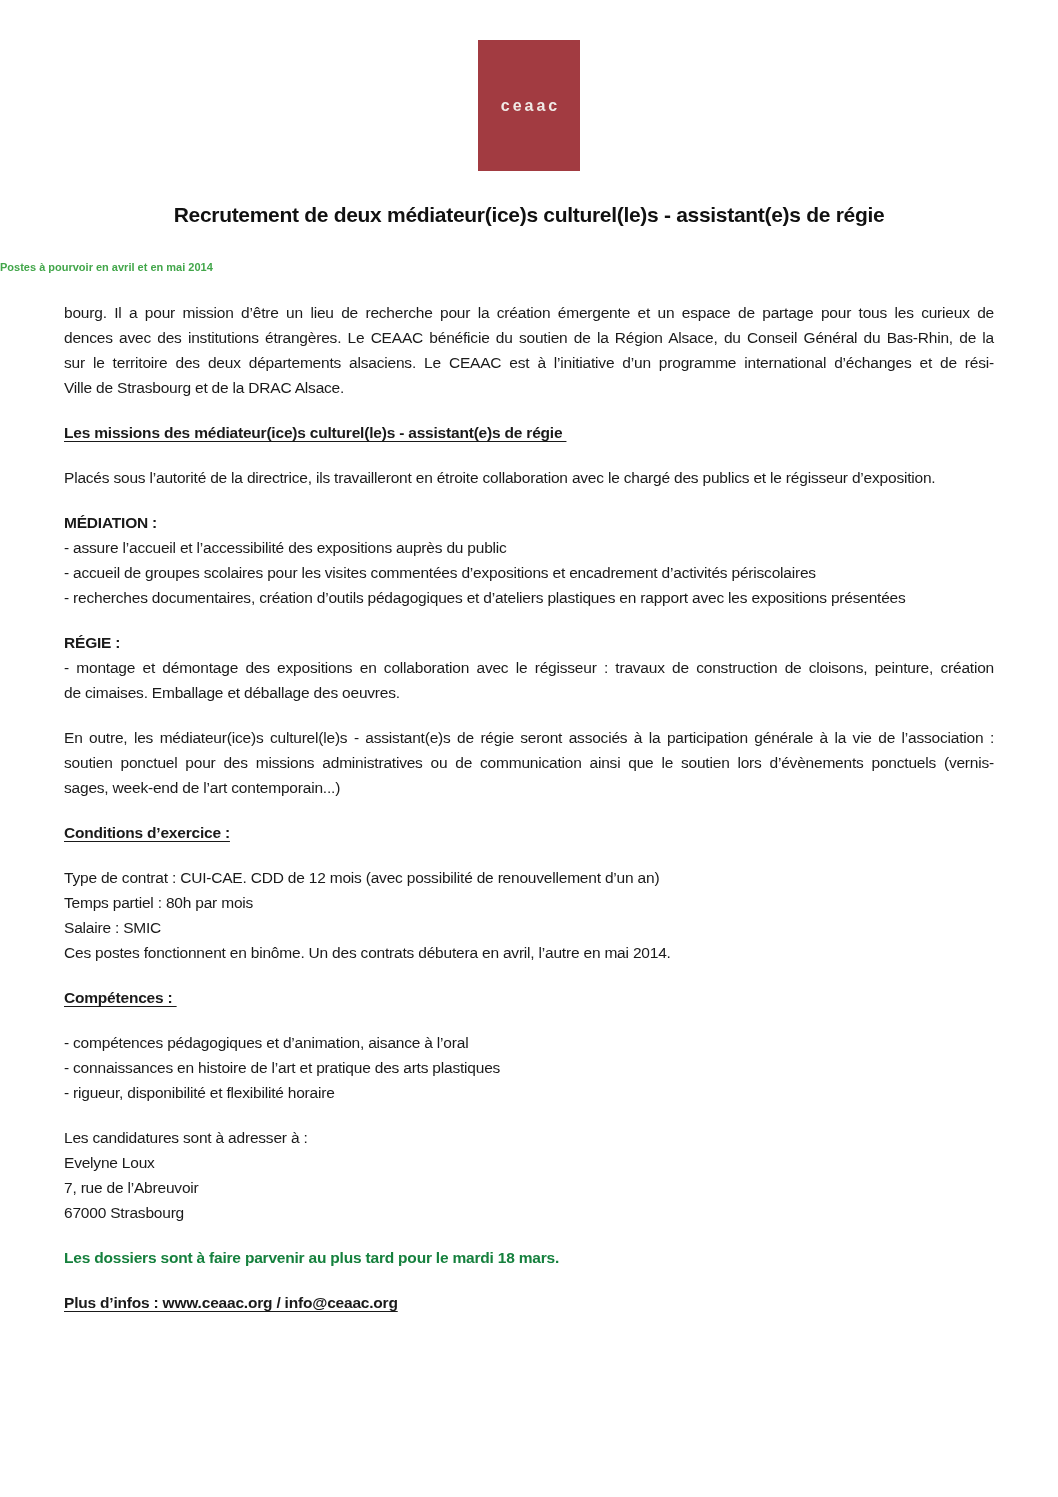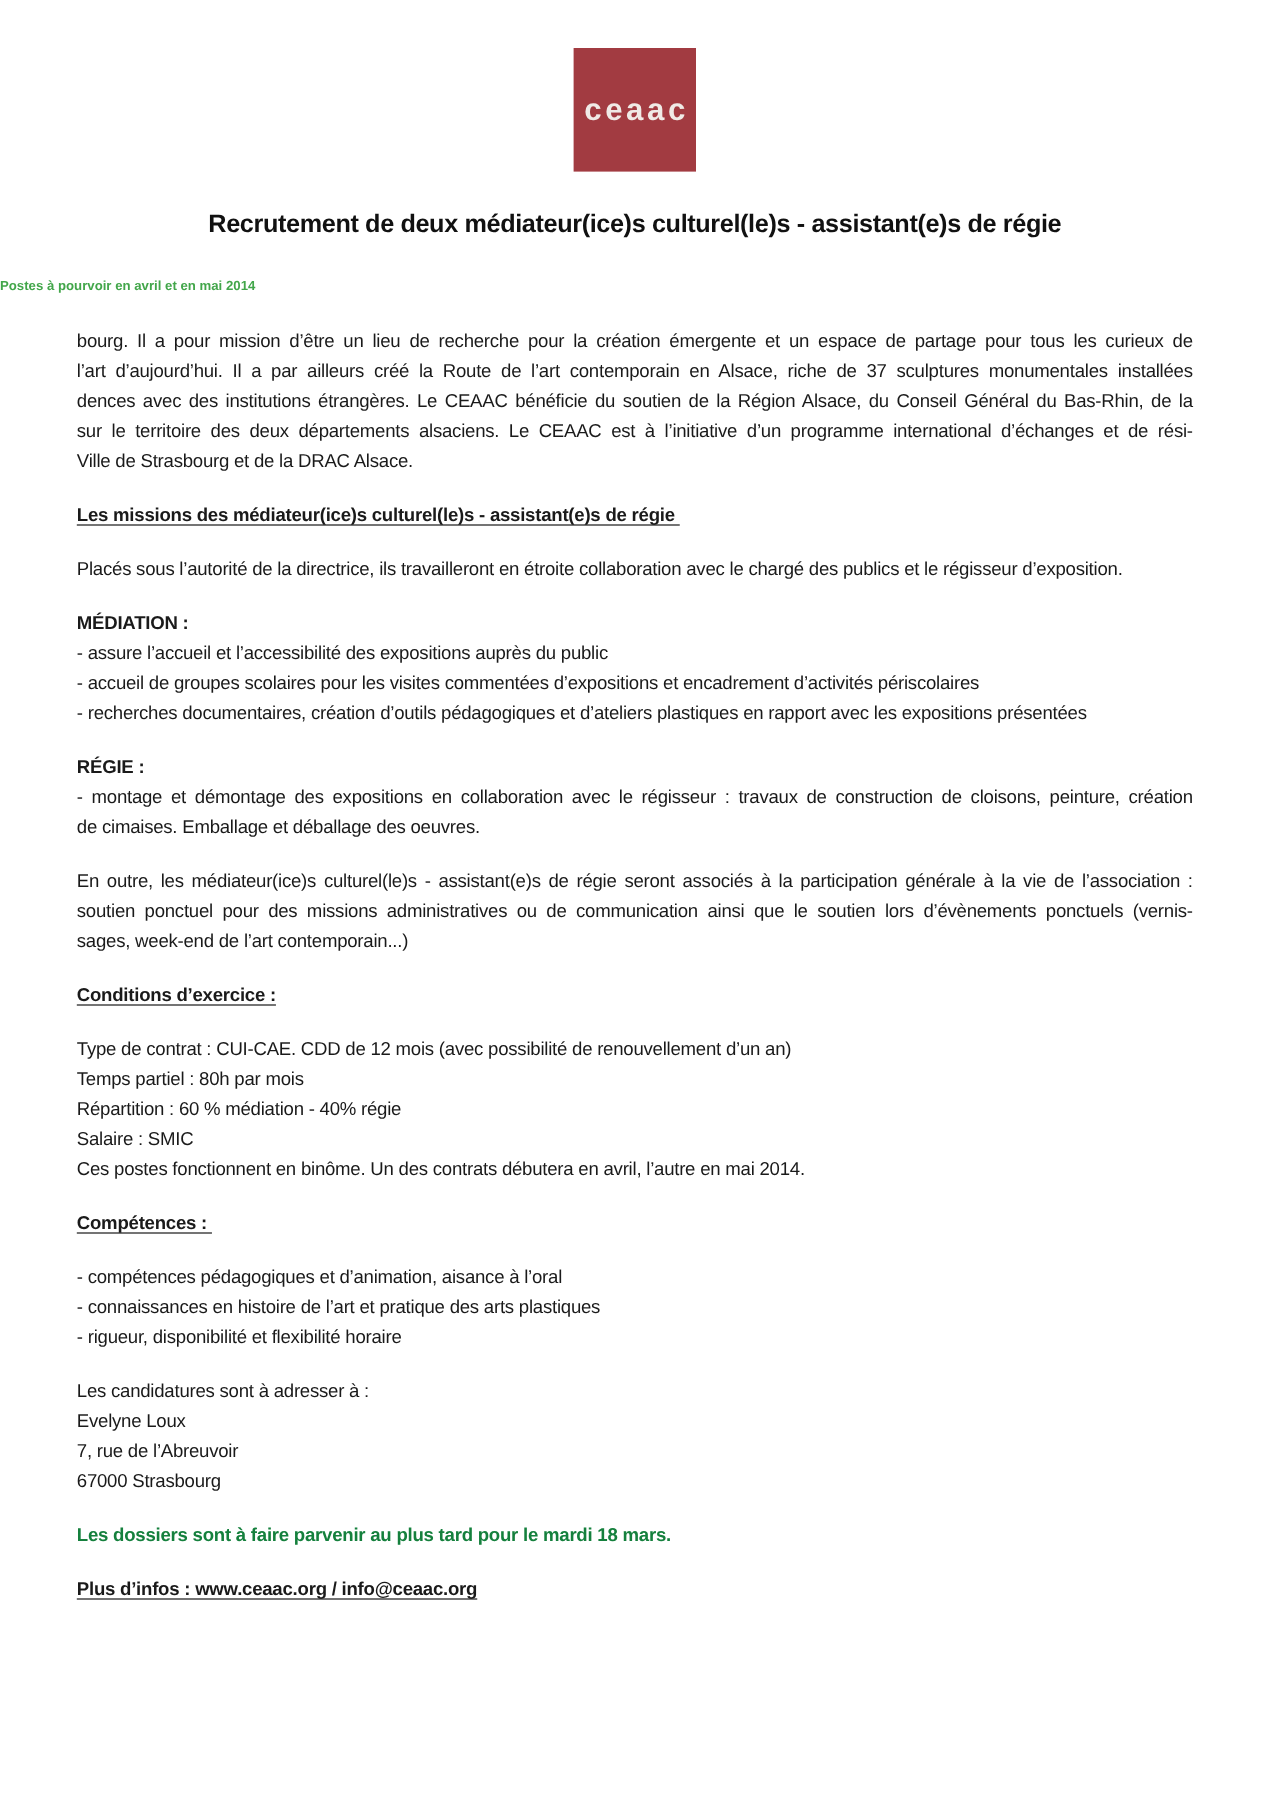--- a/index.html
+++ b/index.html
@@ -7,26 +7,26 @@
     position:relative;
     width:1058px;
     height:1497px;
     background:#ffffff;
     font-family:"Liberation Sans", sans-serif;
     color:#1a1a1a;
     overflow:hidden;
   }
   .logo{
     width:102px;
-    height:103px;
+    height:131px;
     margin:40px auto 0 auto;
     display:flex;
     align-items:center;
     justify-content:center;
-    font-size:26px;
+    font-size:16px;
     font-weight:700;
     letter-spacing:3px;
     text-indent:3px;
   }
   .doc-title{
     margin:30px 0 0 0;
     text-align:center;
     font-size:21px;
     line-height:28px;
     font-weight:700;
@@ -67,21 +67,20 @@
   <div class="logo" style="color: rgb(240, 234, 230); background-color: rgb(162, 59, 65);">ceaac</div>
 
   <h1 class="doc-title">Recrutement de deux médiateur(ice)s culturel(le)s - assistant(e)s de régie</h1>
 
   <div class="doc-subtitle" style="color: rgb(66, 166, 74);">Postes à pourvoir en avril et en mai 2014</div>
 
   <div class="content">
 
     <div class="block justify-lines">
         <div class="line">bourg. Il a pour mission d’être un lieu de recherche pour la création émergente et un espace de partage pour tous les curieux de</div>
-        <div class="line">l’art d’aujourd’hui. Il a par ailleurs créé la Route de l’art contemporain en Alsace, riche de 37 sculptures monumentales installées</div>
         <div class="line">dences avec des institutions étrangères. Le CEAAC bénéficie du soutien de la Région Alsace, du Conseil Général du Bas-Rhin, de la</div>
         <div class="line">sur le territoire des deux départements alsaciens. Le CEAAC est à l’initiative d’un programme international d’échanges et de rési-</div>
         <div class="line">Ville de Strasbourg et de la DRAC Alsace.</div>
       </div>
 
     <div class="h-underline">Les missions des médiateur(ice)s culturel(le)s - assistant(e)s de régie&nbsp;</div>
 
     <div class="block line nowrap">Placés sous l’autorité de la directrice, ils travailleront en étroite collaboration avec le chargé des publics et le régisseur d’exposition.</div>
 
     <div class="block">
@@ -105,21 +104,20 @@
         <div class="line">En outre, les médiateur(ice)s culturel(le)s - assistant(e)s de régie seront associés à la participation générale à la vie de l’association :</div>
         <div class="line">soutien ponctuel pour des missions administratives ou de communication ainsi que le soutien lors d’évènements ponctuels (vernis-</div>
         <div class="line">sages, week-end de l’art contemporain...)</div>
       </div>
 
     <div class="h-underline">Conditions d’exercice :</div>
 
     <div class="block">
         <div class="line">Type de contrat : CUI-CAE. CDD de 12 mois (avec possibilité de renouvellement d’un an)</div>
         <div class="line">Temps partiel : 80h par mois</div>
-        <div class="line">Répartition : 60 % médiation - 40% régie</div>
         <div class="line">Salaire : SMIC</div>
         <div class="line">Ces postes fonctionnent en binôme. Un des contrats débutera en avril, l’autre en mai 2014.</div>
       </div>
 
     <div class="h-underline">Compétences :&nbsp;</div>
 
     <div class="block">
         <div class="line">- compétences pédagogiques et d’animation, aisance à l’oral</div>
         <div class="line">- connaissances en histoire de l’art et pratique des arts plastiques</div>
         <div class="line">- rigueur, disponibilité et flexibilité horaire</div>

